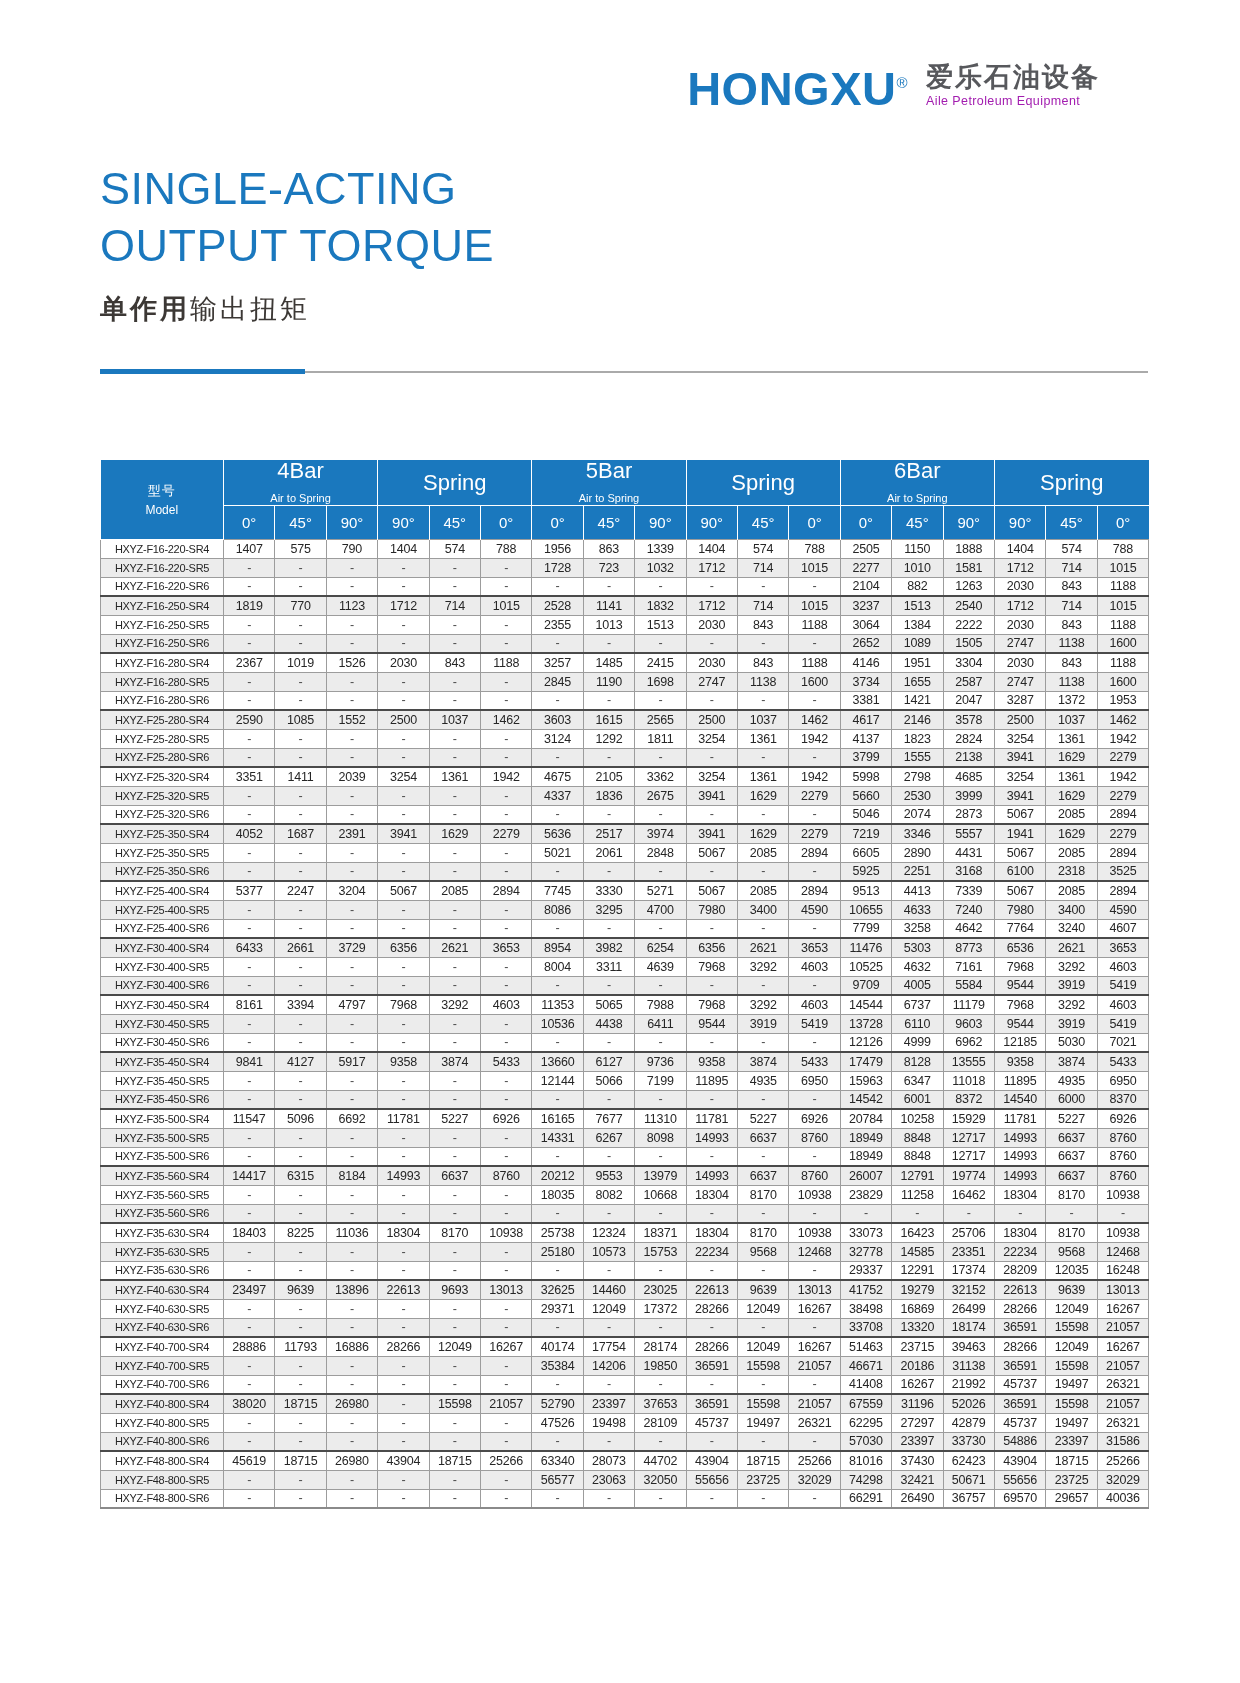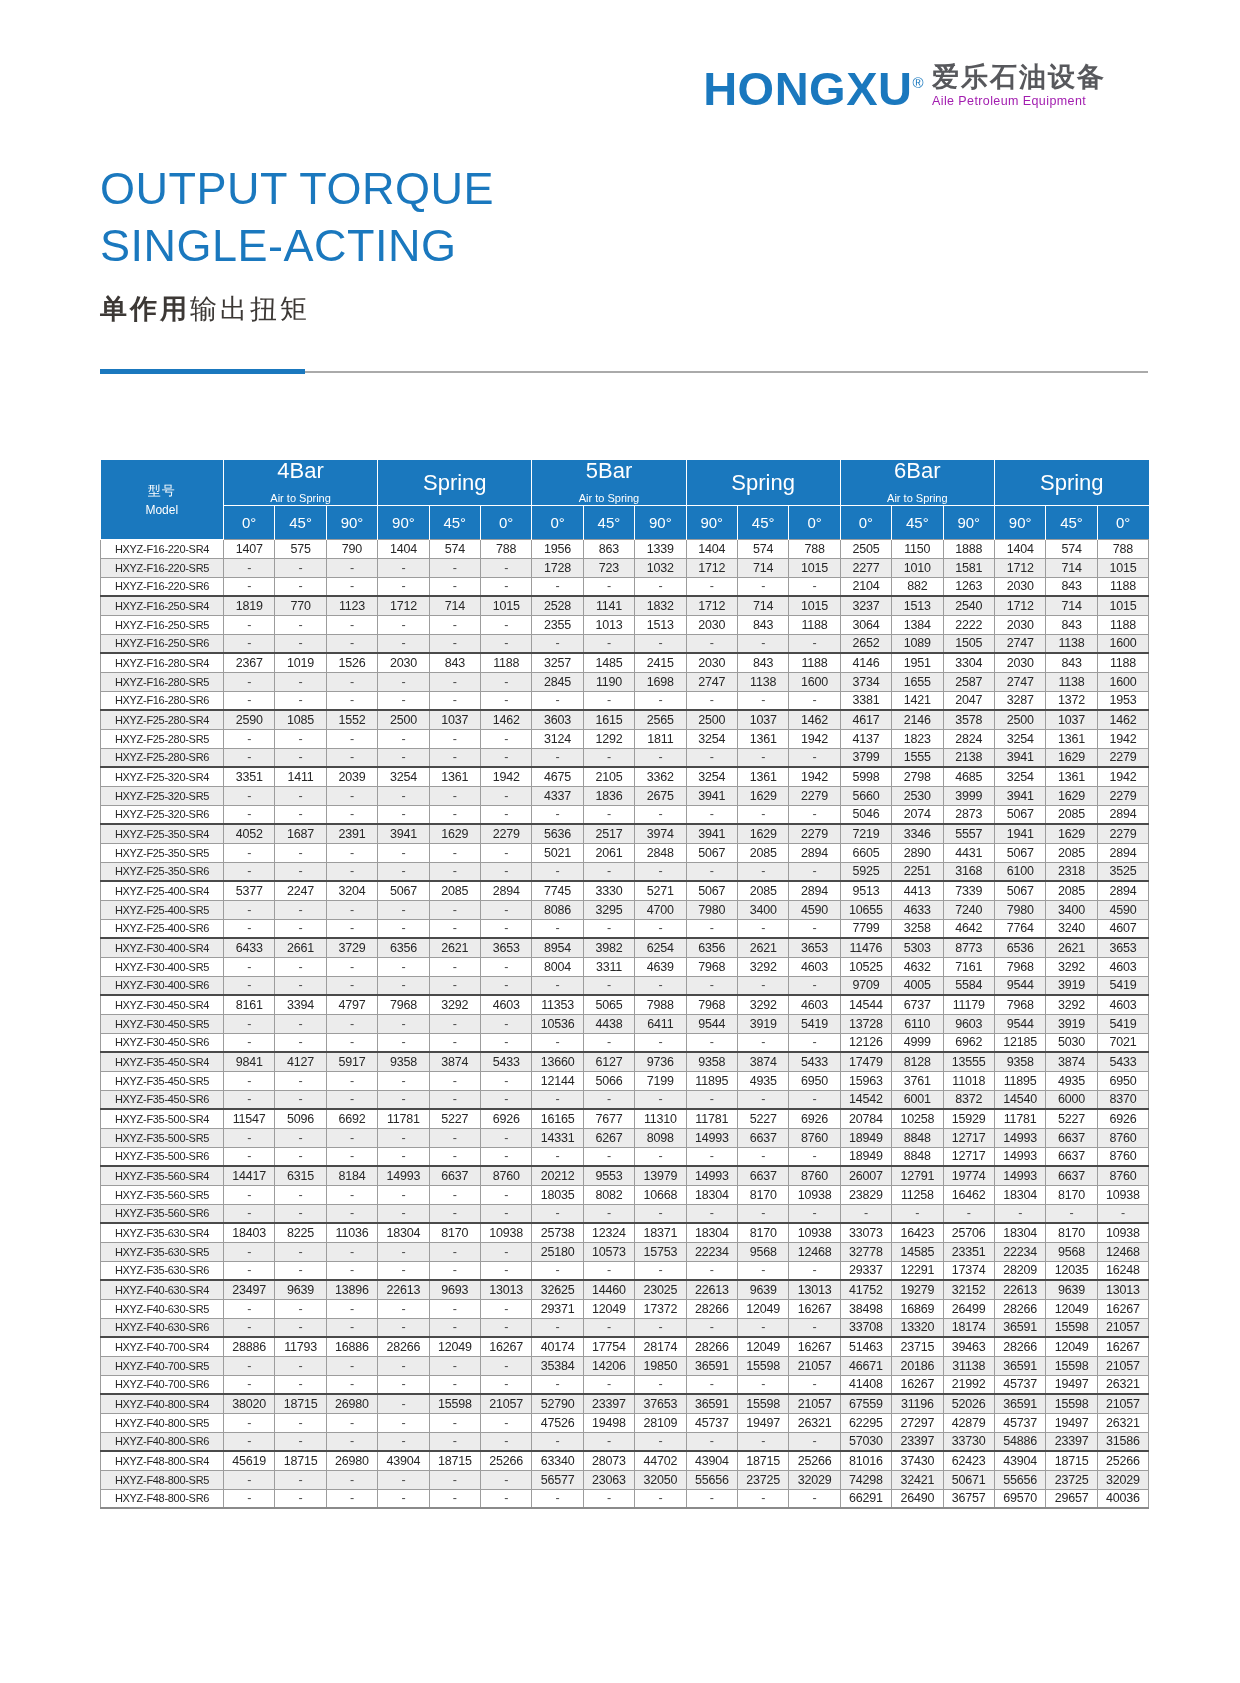--- a/index.html
+++ b/index.html
@@ -1,21 +1,21 @@
 <!DOCTYPE html>
 <html><head>
 <meta charset="utf-8">
 <style>
   * { margin:0; padding:0; box-sizing:border-box; }
   html,body { background:#ffffff; }
   body { font-family:"Liberation Sans","DejaVu Sans",sans-serif; }
   .page { position:relative; width:1240px; height:1683px; background:#ffffff; overflow:hidden; }
 
   
-  .logo { position:absolute; top:58px; right:134px; display:flex; align-items:flex-start; gap:8px; }
+  .logo { position:absolute; top:58px; right:140px; display:flex; align-items:flex-start; gap:18px; }
   .logo-word { color:#1a78be; font-size:47px; font-weight:700; letter-spacing:0.5px; line-height:50px; }
   .logo-word sup { font-size:15px; font-weight:400; vertical-align:super; }
   .logo-cn-block { padding-top:4px; }
   .logo-cn { color:#57585c; font-size:27px; font-weight:700; letter-spacing:2px; line-height:30px; }
   .logo-en { color:#a21caf; font-size:12.5px; letter-spacing:0.4px; margin-top:2px; }
 
   
   .title-block { position:absolute; left:100px; top:160px; }
   .title-en { color:#1a78be; font-size:45px; font-weight:400; letter-spacing:0.5px; line-height:57px; }
   .title-cn { margin-top:10px; font-size:27px; color:#3c3835; letter-spacing:3px; line-height:50px; }
@@ -66,22 +66,22 @@
     <div class="logo-word">
       <span>HONGXU</span><sup>®</sup>
     </div>
     <div class="logo-cn-block">
       <div class="logo-cn">爱乐石油设备</div>
       <div class="logo-en">Aile Petroleum Equipment</div>
     </div>
   </div>
 
   <div class="title-block">
+    <div class="title-en">SINGLE-ACTING</div>
     <div class="title-en">OUTPUT TORQUE</div>
-    <div class="title-en">SINGLE-ACTING</div>
     <div class="title-cn">
       <span class="b">单作用</span><span class="r">输出扭矩</span>
     </div>
   </div>
 
   <div class="rule">
     <div class="blue"></div>
     <div class="gray"></div>
   </div>
 
@@ -754,21 +754,21 @@
           <td class="dash">-</td>
           <td class="dash">-</td>
           <td class="dash">-</td>
           <td>12144</td>
           <td>5066</td>
           <td>7199</td>
           <td>11895</td>
           <td>4935</td>
           <td>6950</td>
           <td>15963</td>
-          <td>3761</td>
+          <td>6347</td>
           <td>11018</td>
           <td>11895</td>
           <td>4935</td>
           <td>6950</td>
         </tr>
         <tr class="alt">
           <td class="model">HXYZ-F35-450-SR6</td>
           <td class="dash">-</td>
           <td class="dash">-</td>
           <td class="dash">-</td>

